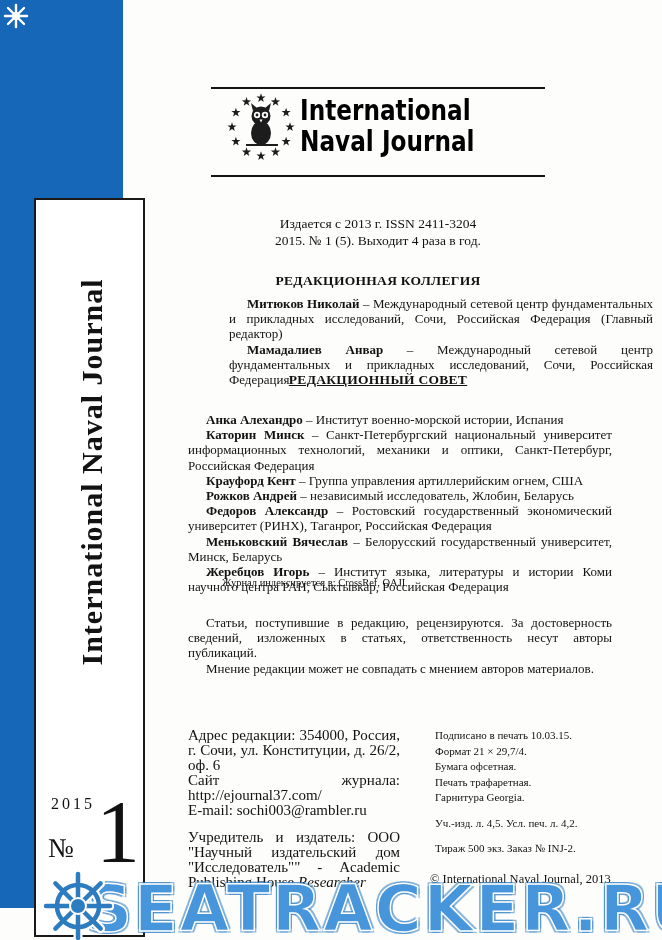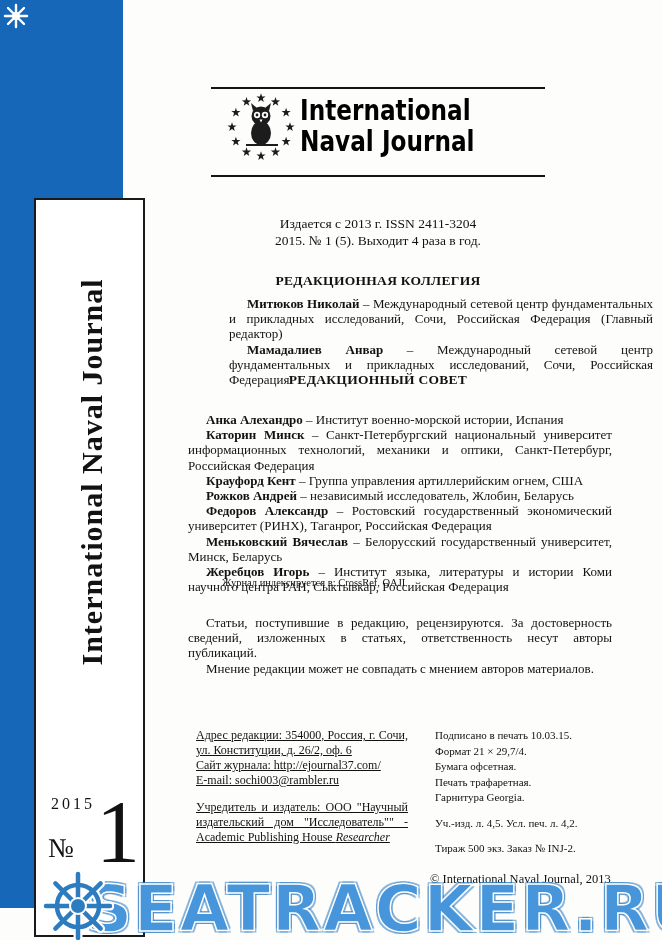--- a/index.html
+++ b/index.html
@@ -28,36 +28,36 @@
   .masthead-title{position:absolute;left:300px;top:95px;font-family:"DejaVu Sans",sans-serif;
                   font-weight:bold;font-size:29px;line-height:31px;color:#000;
                   transform:scaleX(0.8);transform-origin:0 0;white-space:nowrap;}
 
   .issue-info{position:absolute;left:168px;top:215px;width:420px;text-align:center;
               font-size:13.5px;line-height:17px;}
 
   .section-heading{position:absolute;left:168px;width:420px;text-align:center;
                    font-weight:bold;font-size:13.5px;letter-spacing:0.3px;}
   .board-heading{top:273px;}
-  .council-heading{top:372px;}
+  .council-heading{top:372px;text-decoration:underline;}
 
   .board-list{position:absolute;left:188px;top:296px;width:424px;font-size:13px;
               line-height:15.2px;text-align:justify;margin-left:41px;}
   .council-list{position:absolute;left:188px;top:412px;width:424px;font-size:13px;
                 line-height:15.2px;text-align:justify;}
   .board-list p,.council-list p{margin:0;text-indent:18px;}
 
   .indexing{position:absolute;left:222px;top:577px;font-size:10.5px;}
 
   .notes{position:absolute;left:188px;top:615px;width:424px;font-size:13px;
          line-height:15.2px;text-align:justify;}
   .notes p{margin:0;text-indent:18px;}
 
-  .imprint-left{position:absolute;left:196px;top:728px;width:212px;font-size:12px;
-                line-height:15px;text-align:justify;text-decoration:underline;}
+  .imprint-left{position:absolute;left:188px;top:728px;width:212px;font-size:15px;
+                line-height:15px;text-align:justify;}
   .imprint-left p{margin:0;}
   .imprint-left .founder{margin-top:12px;}
   .imprint-right{position:absolute;left:435px;top:728px;width:190px;font-size:11px;
                  line-height:15.5px;}
   .imprint-right div{white-space:nowrap;}
   .gap-before{margin-top:10px;}
 
   .copyright{position:absolute;left:430px;top:872px;font-size:12.5px;}
 
   .watermark{position:absolute;left:86px;top:872px;z-index:10;white-space:nowrap;

